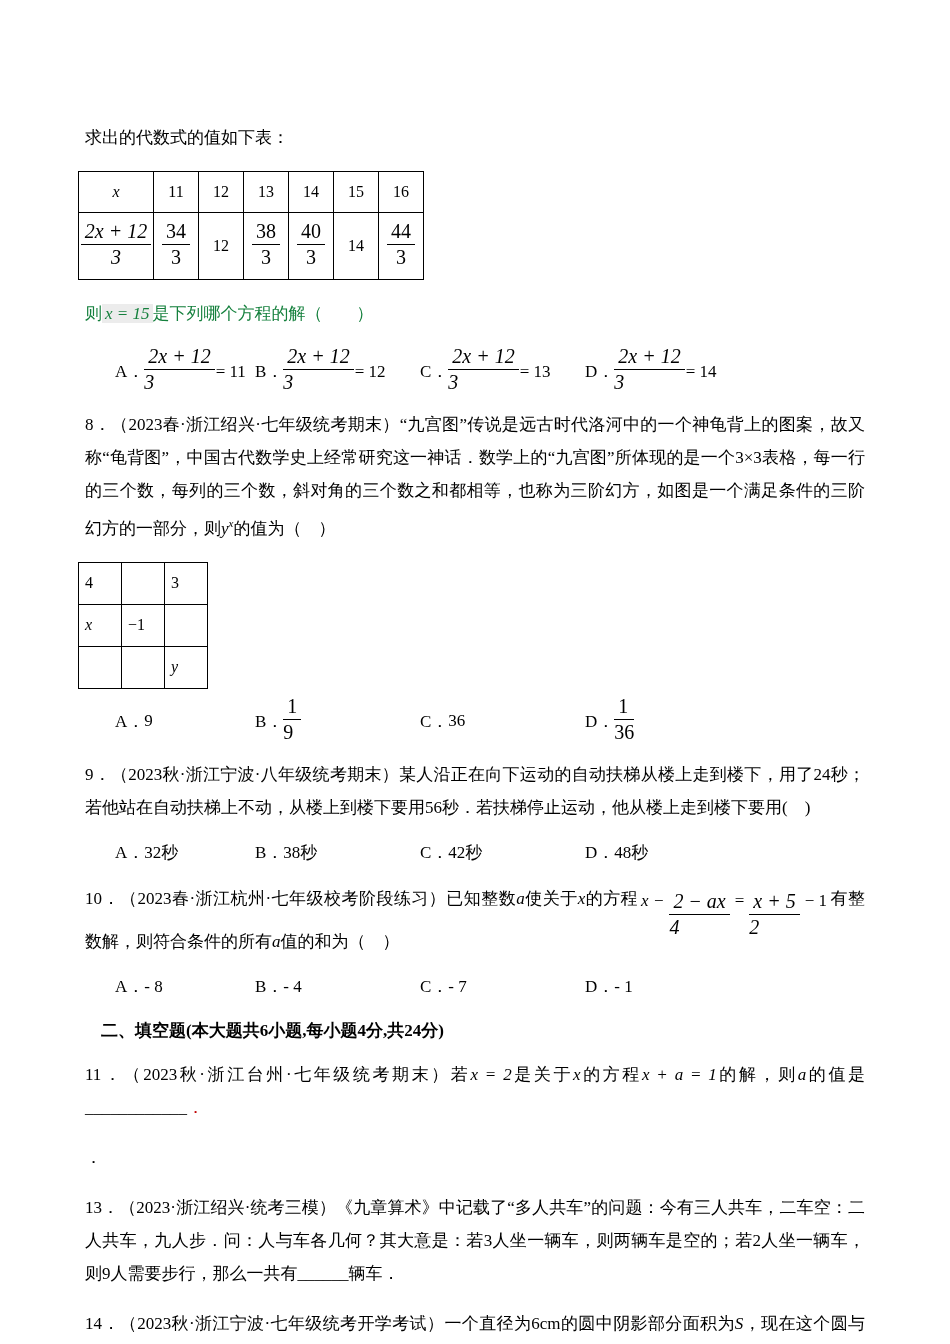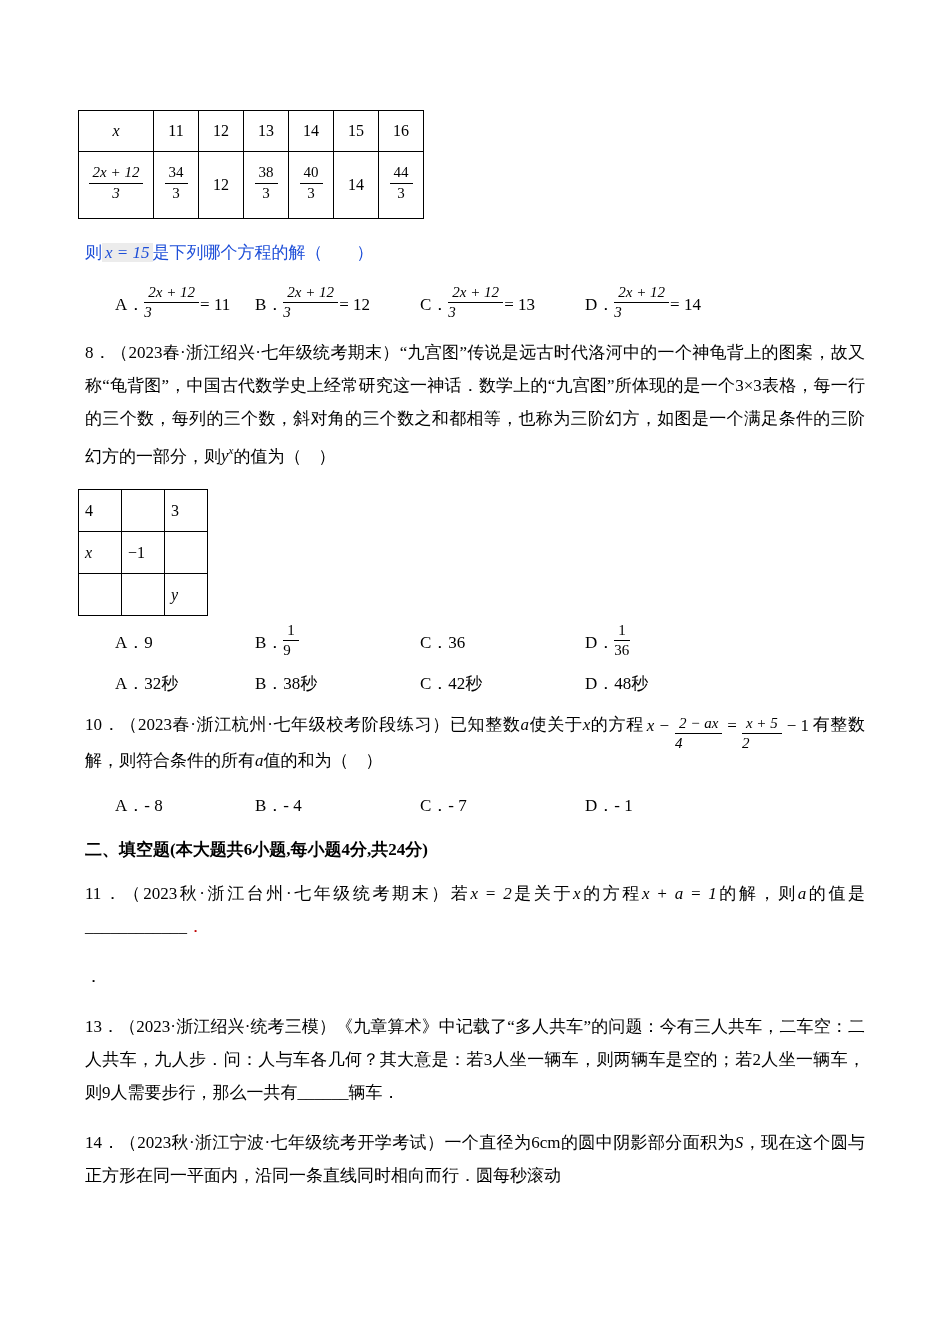--- a/index.html
+++ b/index.html
@@ -7,27 +7,27 @@
     width: 950px; height: 1344px;
     background: #ffffff; color: #000;
     font-family: "Liberation Serif", "DejaVu Serif", serif;
     font-size: 17px; overflow: hidden;
   }
   .page { padding: 104px 85px 0 85px; }
   .para { line-height: 33px; text-align: justify; }
   .q { margin-top: 12px; }
   .mvar { font-family: "Liberation Serif", "DejaVu Serif", serif; font-style: italic; }
   .sm { font-family: "Liberation Serif", "DejaVu Serif", serif; }
-  .dred { color: #1d4ed8; }
+  .dred { color: #15803d; }
   .red { color: #c00000; }
   .shade { background: #ececec; padding: 0 3px; }
   sup { font-size: 11px; }
 
   .frac { display: inline-block; vertical-align: middle; 
-          line-height: 1.15; font-size: 15px; position: relative; top: -2px; }
+          line-height: 1.15; font-size: 20px; position: relative; top: -2px; }
   .frac .num { display: block; border-bottom: 1px solid currentColor; padding: 0 4px 1px; }
   .frac .den { display: block; padding-top: 1px; }
 
   .vtable { border-collapse: collapse; margin: 6px 0 4px -7px; }
   .vtable td { border: 1px solid #000; text-align: center; vertical-align: middle;
                font-size: 16px; width: 42px; }
   .vtable td.c0 { width: 72px; }
   .vtable tr.r1 td { height: 38px; }
   .vtable tr.r2 td { height: 64px; }
 
@@ -36,29 +36,30 @@
               padding-left: 6px; font-size: 16px; vertical-align: middle; text-align: left; }
 
   .opts { display: flex; align-items: center; margin: 8px 0 10px 30px; }
   .opts .opt { display: inline-flex; align-items: center; }
   .opts .opt:nth-child(1) { width: 140px; }
   .opts .opt:nth-child(2) { width: 165px; }
   .opts .opt:nth-child(3) { width: 165px; }
   .opt .frac + .sm { margin-left: 1px; }
 
   .ieq { display: inline-flex; align-items: center; vertical-align: middle; gap: 5px; padding: 0 3px; }
-  .ieq .frac { top: 8px; }
-
-  .sect { font-weight: bold; font-size: 17px; line-height: 30px; margin: 18px 0 0 0; }
+  .ieq .frac { top: 14px; }
+
+  .sect { font-weight: bold; font-size: 17px; line-height: 30px; margin: 18px 0 0 16px; }
 </style>
 </head>
 <body>
 
 <div class="page">
 
+  <p class="para">求出的代数式的值如下表：</p>
 
   <table class="vtable">
     <tbody>
       <tr class="r1">
         <td class="c0 mvar">x</td>
         <td>11</td>
         <td>12</td>
         <td>13</td>
         <td>14</td>
         <td>15</td>
@@ -155,20 +156,21 @@
       </span>
     <span class="opt">
         <span class="lab">D．</span>
         <span class="frac sm">
           <span class="num">1</span>
           <span class="den">36</span>
         </span>
       </span>
   </div>
 
+  <p class="para q">9．（2023秋·浙江宁波·八年级统考期末）某人沿正在向下运动的自动扶梯从楼上走到楼下，用了24秒；若他站在自动扶梯上不动，从楼上到楼下要用56秒．若扶梯停止运动，他从楼上走到楼下要用(　)</p>
 
   <div class="opts">
     <span class="opt">A．32秒</span>
     <span class="opt">B．38秒</span>
     <span class="opt">C．42秒</span>
     <span class="opt">D．48秒</span>
   </div>
 
   <p class="para q"><span>10．（2023春·浙江杭州·七年级校考阶段练习）已知整数</span><span class="mvar">a</span><span>使关于</span><span class="mvar">x</span><span>的方程</span><span class="ieq">
         <span class="mvar">x −</span>

